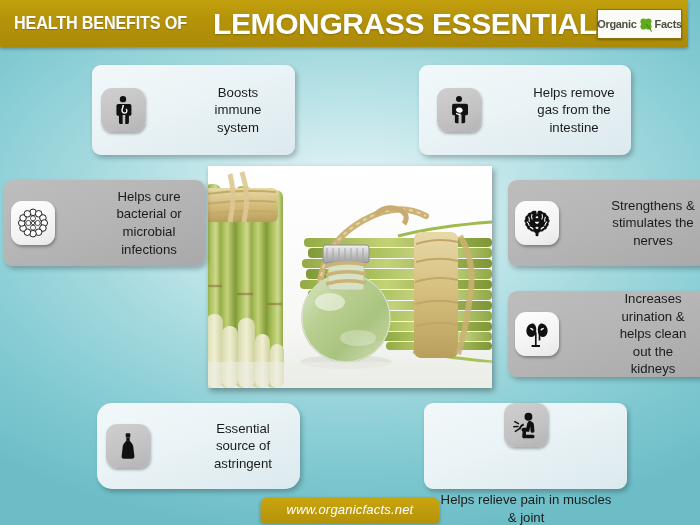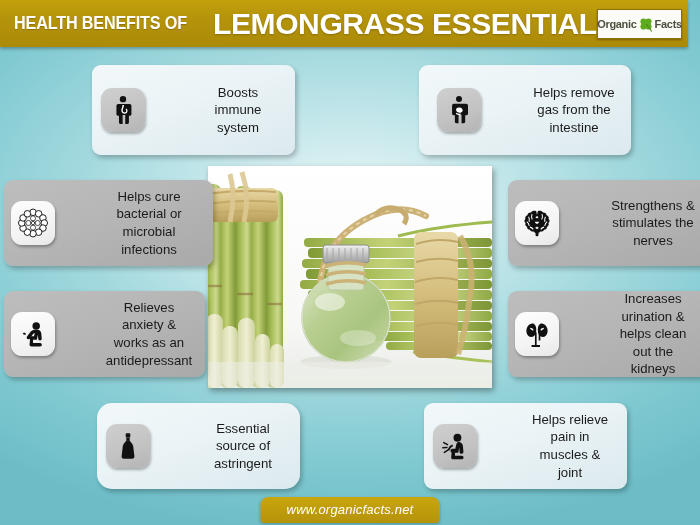--- a/index.html
+++ b/index.html
@@ -74,26 +74,26 @@
     text-align:center;
     color:#1b1b1b;
     font-size:13.2px;
     line-height:1.33;
     padding:0 6px;
     font-family:"Liberation Sans", sans-serif;
   }
   
   #card-immune   {left:92px; top:65px;  width:186px;height:90px;padding:0 8px 0 9px;}
   #card-gas      {left:419px;top:65px;  width:186px;height:90px;padding:0 8px 0 18px;}
-  #card-bacteria {left:4px;  top:180px; width:188px;height:86px;padding:0 14px 0 7px;}
+  #card-bacteria {left:4px;  top:180px; width:188px;height:86px;padding:0 6px 0 7px;}
   #card-anxiety  {left:4px;  top:291px; width:188px;height:86px;padding:0 6px 0 7px;}
   #card-nerves   {left:508px;top:180px; width:188px;height:86px;padding:0 6px 0 7px;}
   #card-kidneys  {left:508px;top:291px; width:188px;height:86px;padding:0 6px 0 7px;}
   #card-astringent{left:97px;top:403px; width:186px;height:86px;padding:0 8px 0 9px;border-radius:15px;}
-  #card-pain     {left:424px;top:403px; width:186px;height:86px;padding:0 8px 0 9px;}
+  #card-pain     {left:424px;top:403px; width:186px;height:86px;padding:0 8px 0 9px;flex-direction:column;}
   
   #photo{
     position:absolute;left:208px;top:166px;width:284px;height:222px;
     background:#f6f6f4;
     box-shadow:2px 3px 6px rgba(0,0,0,.35);
     overflow:hidden;
   }
   #photo svg{display:block;width:284px;height:222px;}
   
   #footer{
@@ -313,34 +313,20 @@
           <circle cx="21" cy="16" r="2.7"></circle>
           <circle cx="16" cy="21" r="2.7"></circle>
           <circle cx="11" cy="16" r="2.7"></circle>
         </g>
         <circle cx="16" cy="16" r="1.8" fill="#ffffff" stroke="#111111" stroke-width=".8"></circle>
       </svg>
     </div>
     <div class="ctext">Helps cure bacterial or microbial infections</div>
   </div>
 
-  <div class="card grey" id="card-anxiety">
-    <div class="tile">
-      <svg viewBox="0 0 32 32" width="30" height="30">
-        <g fill="#111111">
-          <circle cx="19.4" cy="7.4" r="4"></circle>
-          <path d="M20.6 11.4 c2.4 0 4 1.6 4.2 3.8 l.5 5.6 c.1 1.1-.6 1.9-1.7 2 c-1.1 .1-1.9-.6-2-1.7 l-.4-4.4 l-1.1 5.5 h-6.2 c-1.1 0-1.9-.8-1.9-1.9 c0-1.1 .8-1.9 1.9-1.9 h3.2 l.8-3.9 c.4-2 1.3-3.1 2.7-3.1 z"></path>
-          <path d="M13 20.2 h3 v5.4 h7.6 c1 0 1.8 .8 1.8 1.8 c0 1-.8 1.8-1.8 1.8 h-9.4 c-1.2 0-1.9-.8-1.9-2 z"></path>
-          <path d="M19.6 11.8 c-2.4 -.9 -5.2 .3 -6.6 2.2 l-3.4 4.6 c-.6 .9 -.4 2 .5 2.6 c.9 .6 2 .4 2.6 -.5 l3.2 -4.4 c.8 -1.1 2.2 -1.6 3.4 -1.2 z"></path>
-          <path d="M8.4 16.4 c-1.4 .8 -2.6 .2 -3.4 -.6 l1.4 -1.4 c.5 .5 1 .7 1.6 .4 z"></path>
-        </g>
-      </svg>
-    </div>
-    <div class="ctext">Relieves anxiety &amp; works as an antidepressant</div>
-  </div>
 
   <div class="card grey" id="card-nerves">
     <div class="tile">
       <svg viewBox="0 0 32 32" width="30" height="30">
         <g fill="#111111">
           <path d="M15.2 3.4 c-2 -1 -4.6 -.4 -5.6 1.4 c-2.2 -.2 -3.8 1.2 -3.8 3 c-1.8 .6 -2.8 2.4 -2.2 4 c-1.4 1.2 -1.4 3.2 .2 4.2 c-.8 1.6 0 3.4 1.6 4 c-.2 1.8 1.2 3.2 3 3.2 c.6 1.6 2.4 2.4 4 1.8 c.8 1.4 2.6 1.8 4 1 v-3.2 l-2.2 -1.4 l1 -1.6 l1.2 .8 v-3.4 l-2.6 -1.6 l1 -1.6 l1.6 1 v-3.6 l-2 -1.2 l1 -1.6 l1 .6 z"></path>
           <path d="M16.8 3.4 c2 -1 4.6 -.4 5.6 1.4 c2.2 -.2 3.8 1.2 3.8 3 c1.8 .6 2.8 2.4 2.2 4 c1.4 1.2 1.4 3.2 -.2 4.2 c.8 1.6 0 3.4 -1.6 4 c.2 1.8 -1.2 3.2 -3 3.2 c-.6 1.6 -2.4 2.4 -4 1.8 c-.8 1.4 -2.6 1.8 -4 1 v-3.2 l2.2 -1.4 l-1 -1.6 l-1.2 .8 v-3.4 l2.6 -1.6 l-1 -1.6 l-1.6 1 v-3.6 l2 -1.2 l-1 -1.6 l-1 .6 z"></path>
           <rect x="14.4" y="24.6" width="3.2" height="5.4" rx="1.2"></rect>
         </g>
         <g stroke="#ffffff" stroke-width="1.1" fill="none">

